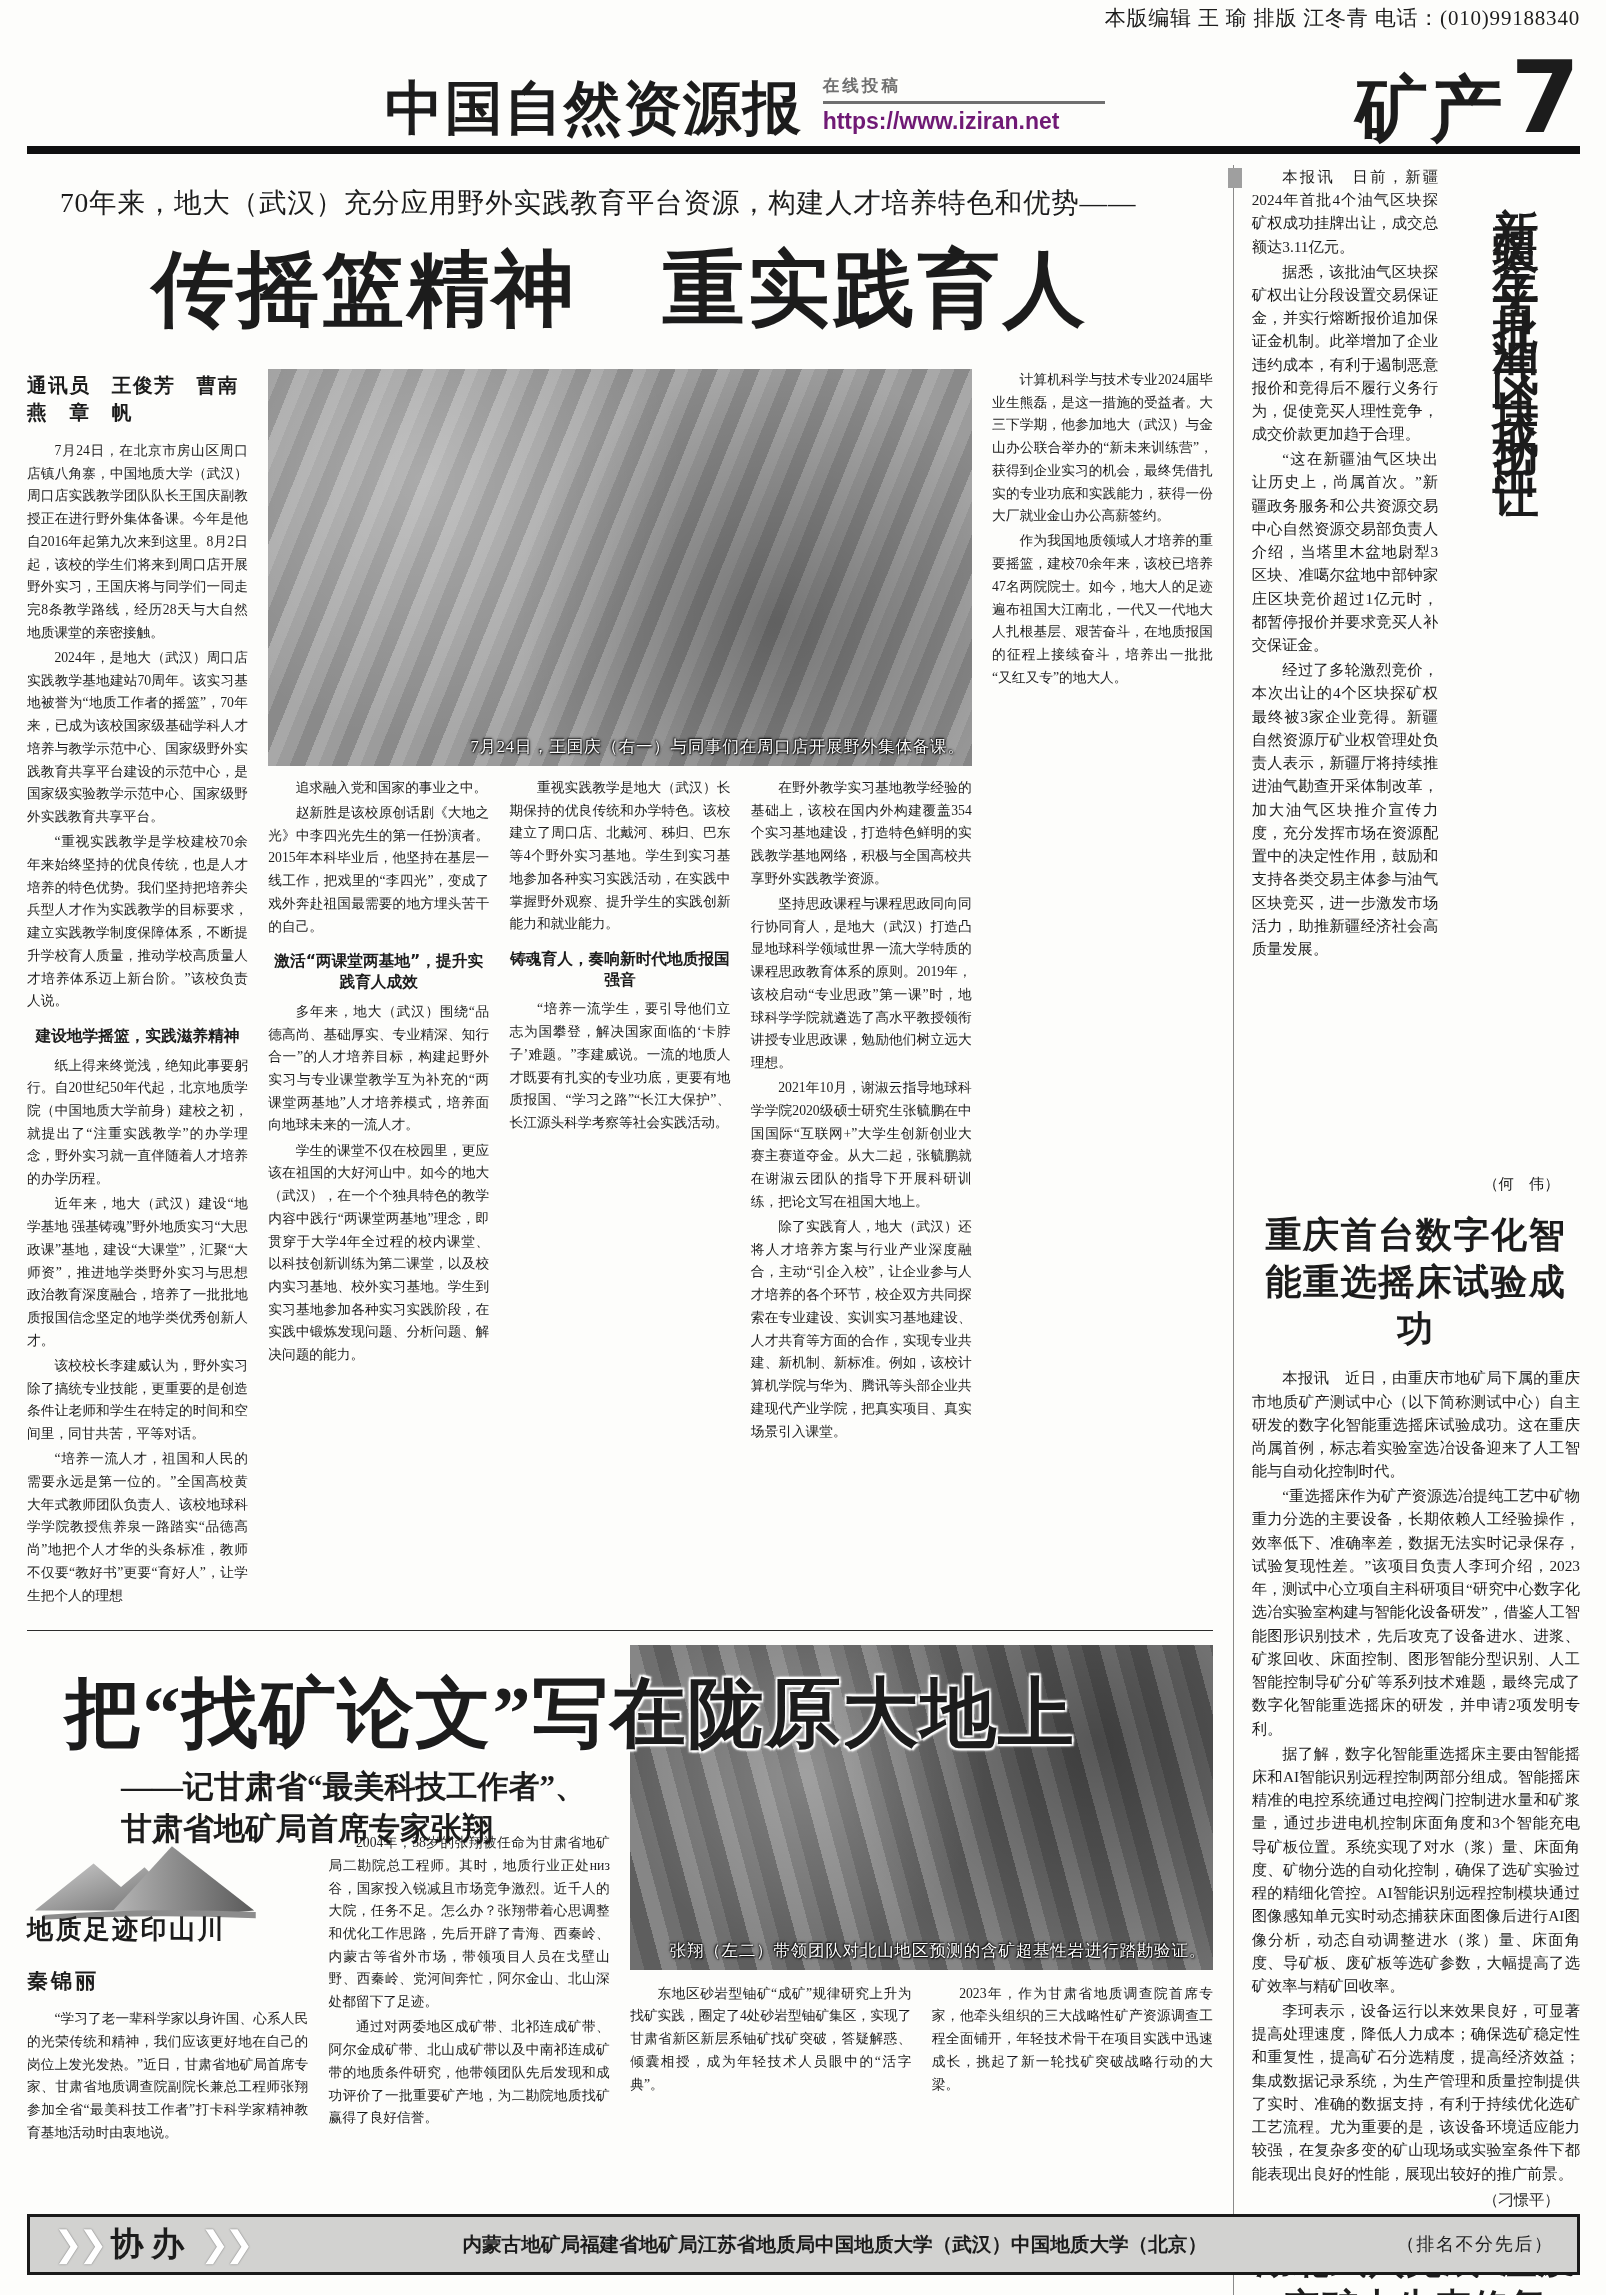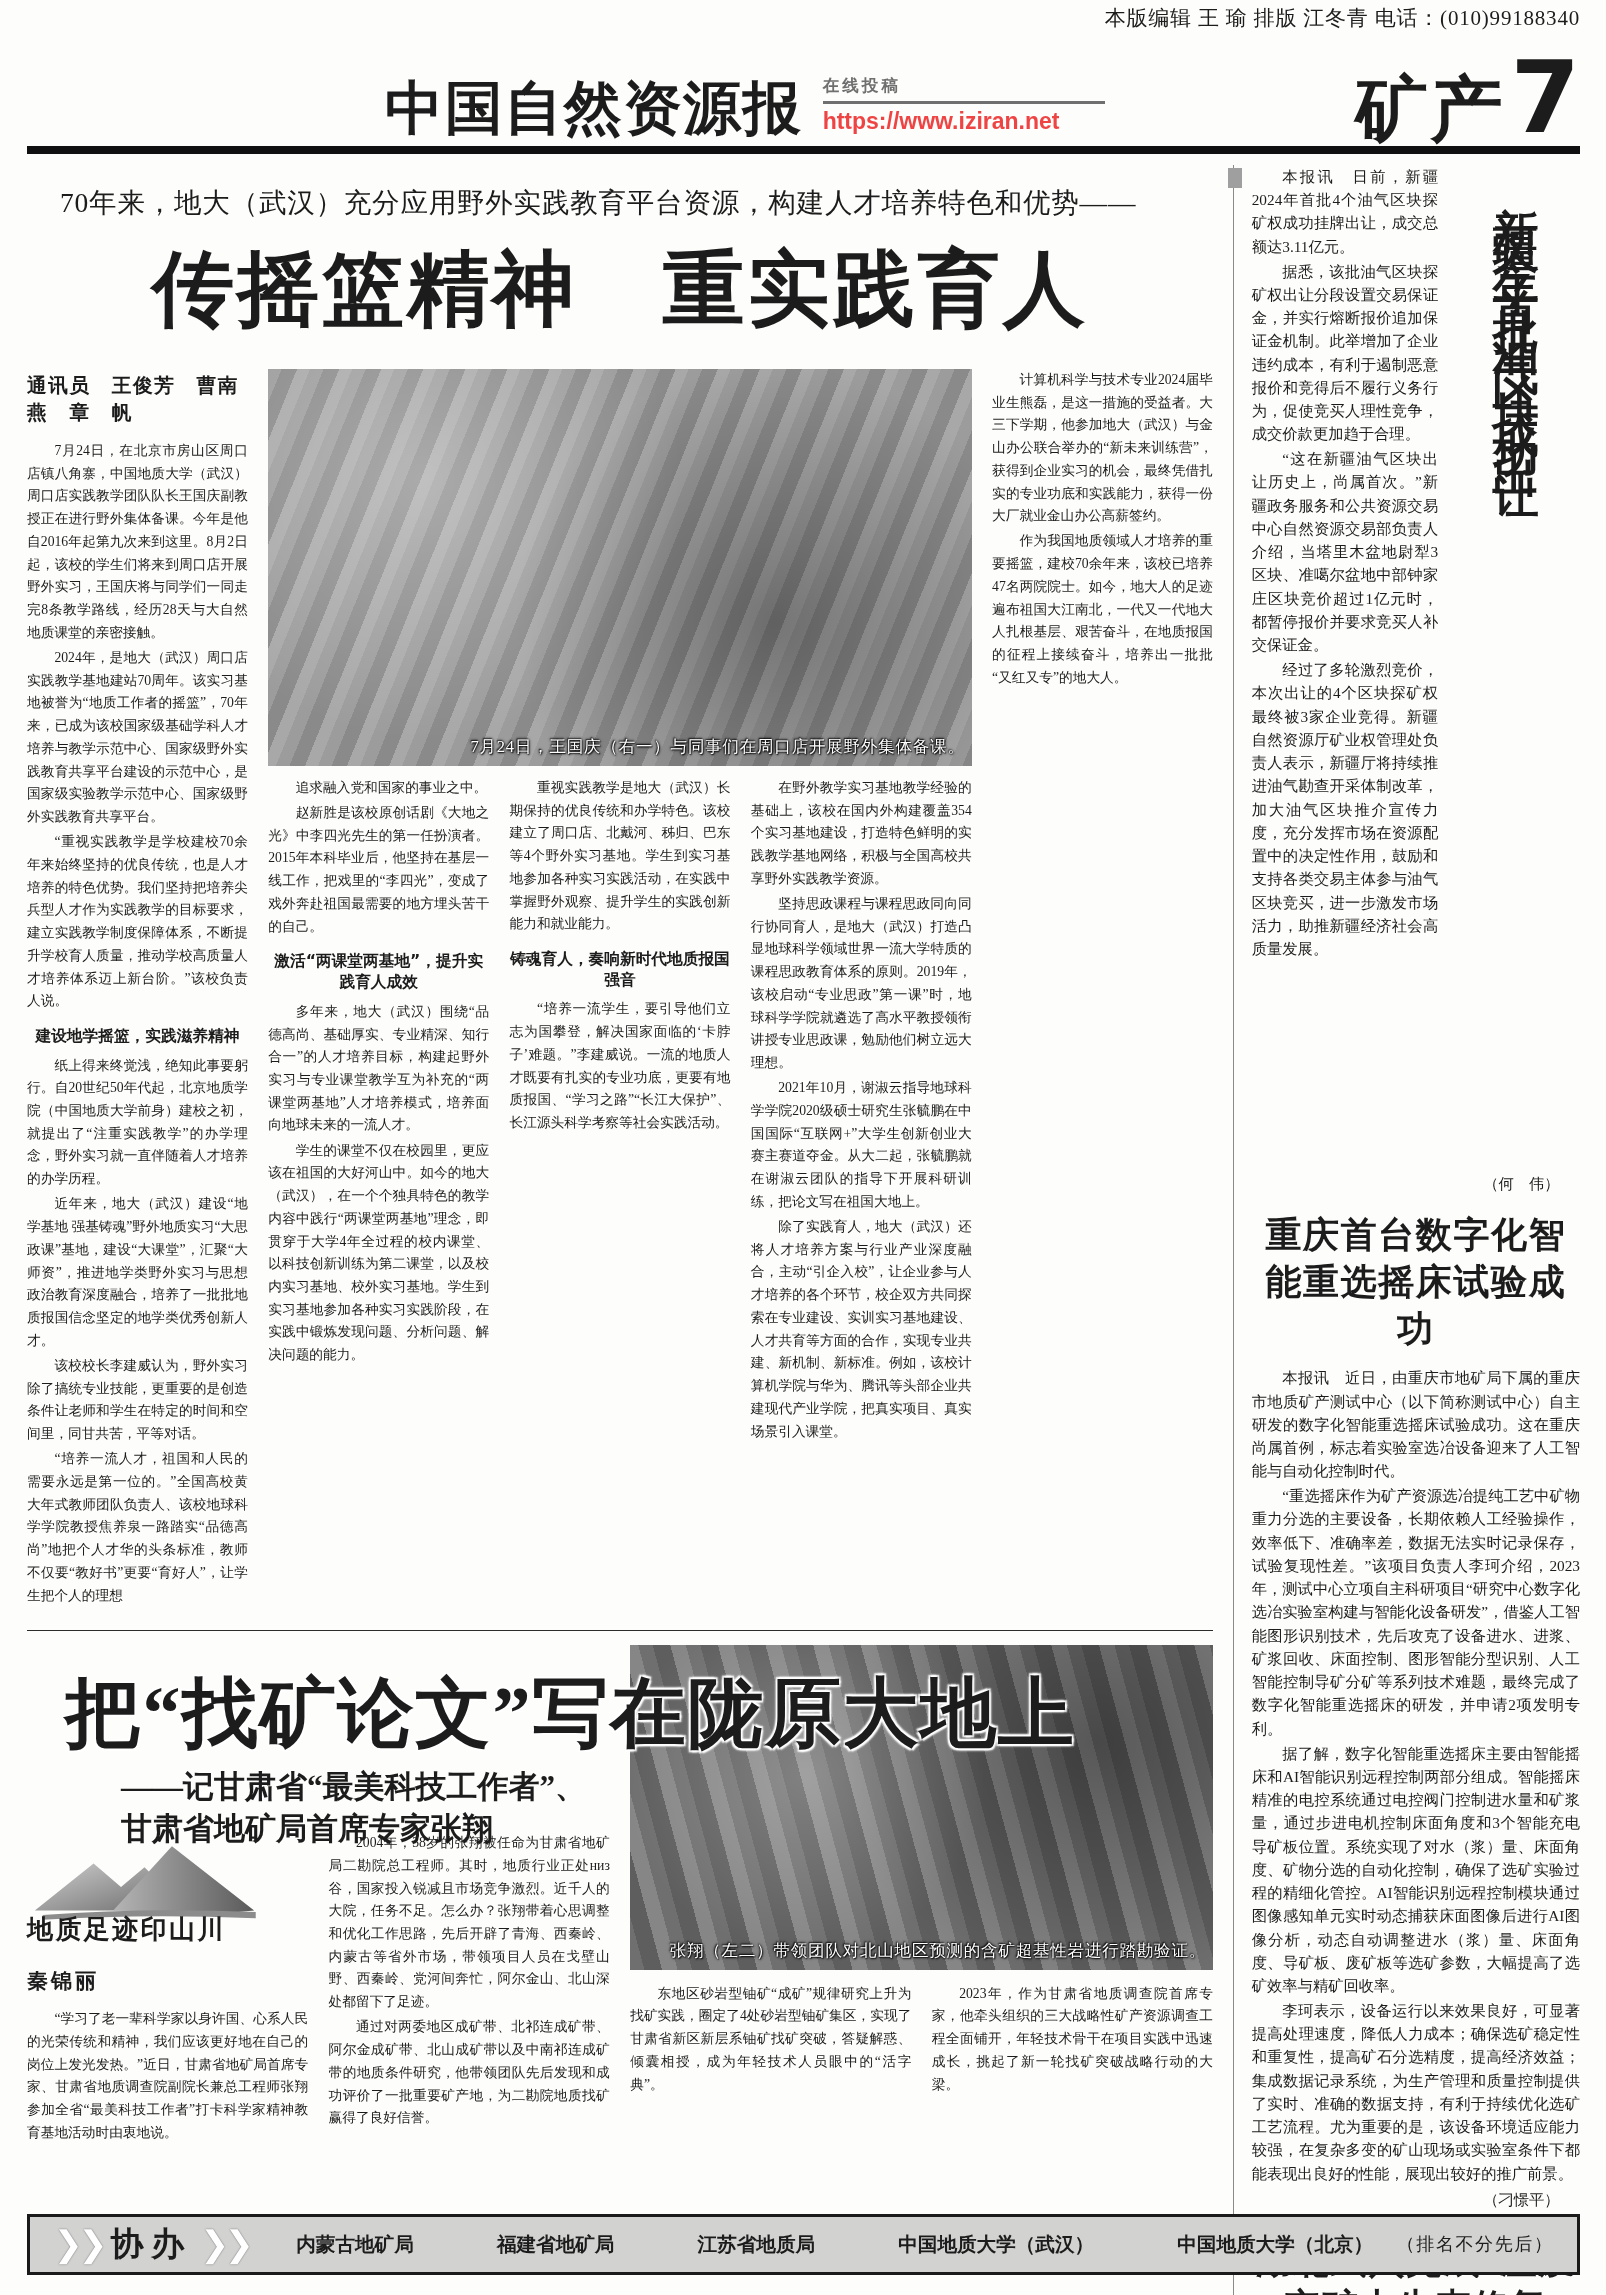--- a/index.html
+++ b/index.html
@@ -8,21 +8,21 @@
         box-sizing:border-box;padding:20.4px 27px 15.7px;overflow:hidden;}
   
   .masthead{display:flex;justify-content:flex-end;align-items:flex-end;height:118px;}
   .mast-left{display:flex;align-items:flex-end;gap:20.4px;}
   .paper-name{font-size:58px;font-weight:900;letter-spacing:1.6px;line-height:1;
               font-family:"Liberation Serif","DejaVu Serif",serif;}
   .submit-box{padding-bottom:3.1px;}
   .submit-label{font-size:16.5px;color:#6f6f6f;font-weight:700;letter-spacing:3.1px;
                 font-family:"Liberation Sans","DejaVu Sans",sans-serif;}
   .submit-rule{height:3.1px;background:#6f6f6f;margin:3.9px 0 4.7px;width:282px;}
-  .website{font-size:23px;font-weight:800;color:#ef4444;
+  .website{font-size:23px;font-weight:800;color:#701a75;
            font-family:"Liberation Sans","DejaVu Sans",sans-serif;}
   .mast-right{display:flex;align-items:flex-end;gap:20.4px;flex-direction:column;}
   .date-block{text-align:right;padding-bottom:6.3px;}
   .date-line{font-size:23px;letter-spacing:1.6px;}
   .edit-rule{height:2.4px;background:#222;margin:6.3px 0;}
   .editor-line{font-size:21px;letter-spacing:0.8px;}
   .section-block{display:flex;align-items:flex-end;line-height:.8;}
   .section-name{font-size:72px;font-weight:900;letter-spacing:3.1px;
                 font-family:"DejaVu Sans","Liberation Sans",sans-serif;}
   .page-num{font-size:100px;font-weight:900;margin-left:4.7px;
@@ -99,21 +99,21 @@
       letter-spacing:1.6px;margin:17.3px 0 14px;
       font-family:"Liberation Serif","DejaVu Serif",serif;}
   
   .coop-bar{position:absolute;left:27px;right:27px;bottom:20.4px;height:61px;
       background:#d2d2d0;border:3.1px solid #1a1a1a;display:flex;align-items:center;
       padding:0 23.5px;box-sizing:border-box;}
   .coop-label{font-size:33px;font-weight:900;letter-spacing:7.8px;margin:0 7.8px;
       font-family:"DejaVu Sans","Liberation Sans",sans-serif;}
   .chevrons{font-size:35px;font-weight:900;color:#fff;letter-spacing:-4.7px;
       text-shadow:0 0 1.6px #555;font-family:"DejaVu Sans",sans-serif;}
-  .coop-orgs{flex:1;display:flex;justify-content:space-between;margin-left:47px;}
+  .coop-orgs{flex:1;display:flex;justify-content:center;margin-left:47px;}
   .coop-orgs span{font-size:19.6px;font-weight:700;
       font-family:"DejaVu Sans","Liberation Sans",sans-serif;}
   .coop-note{font-size:18px;margin-left:23.5px;letter-spacing:1.6px;}
 </style>
 </head>
 <body>
 
 <div class="page">
 
   <header class="masthead">

